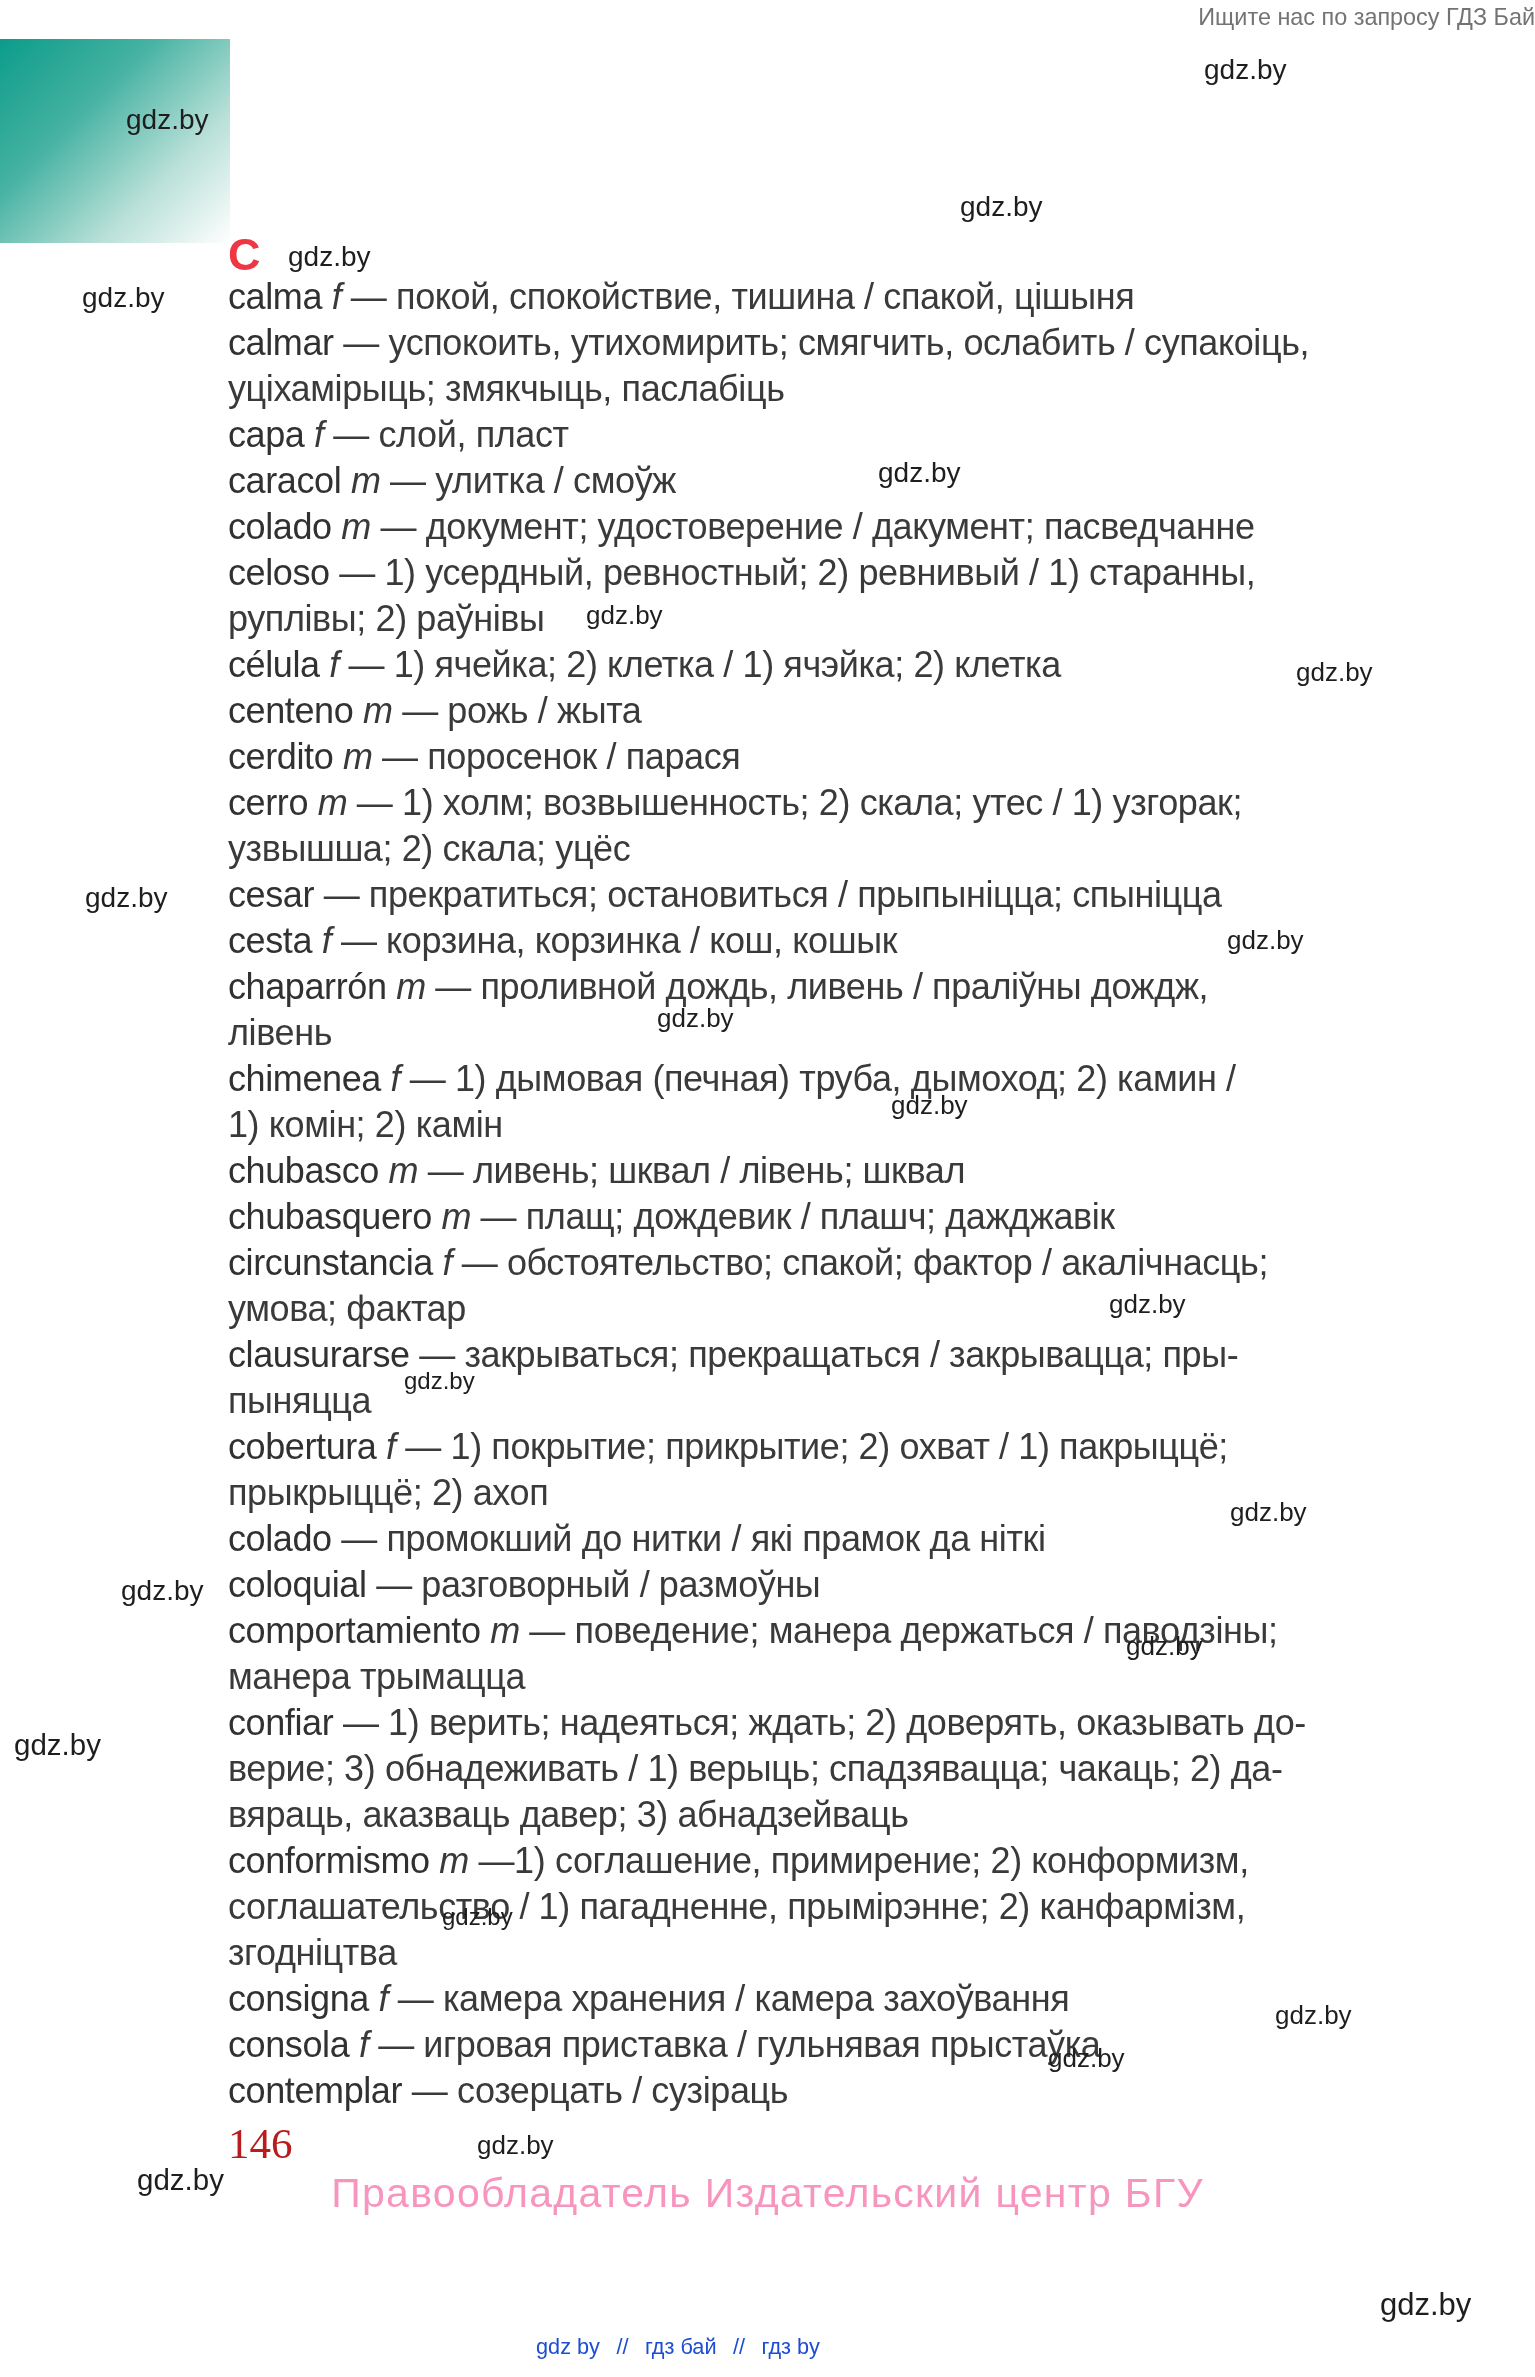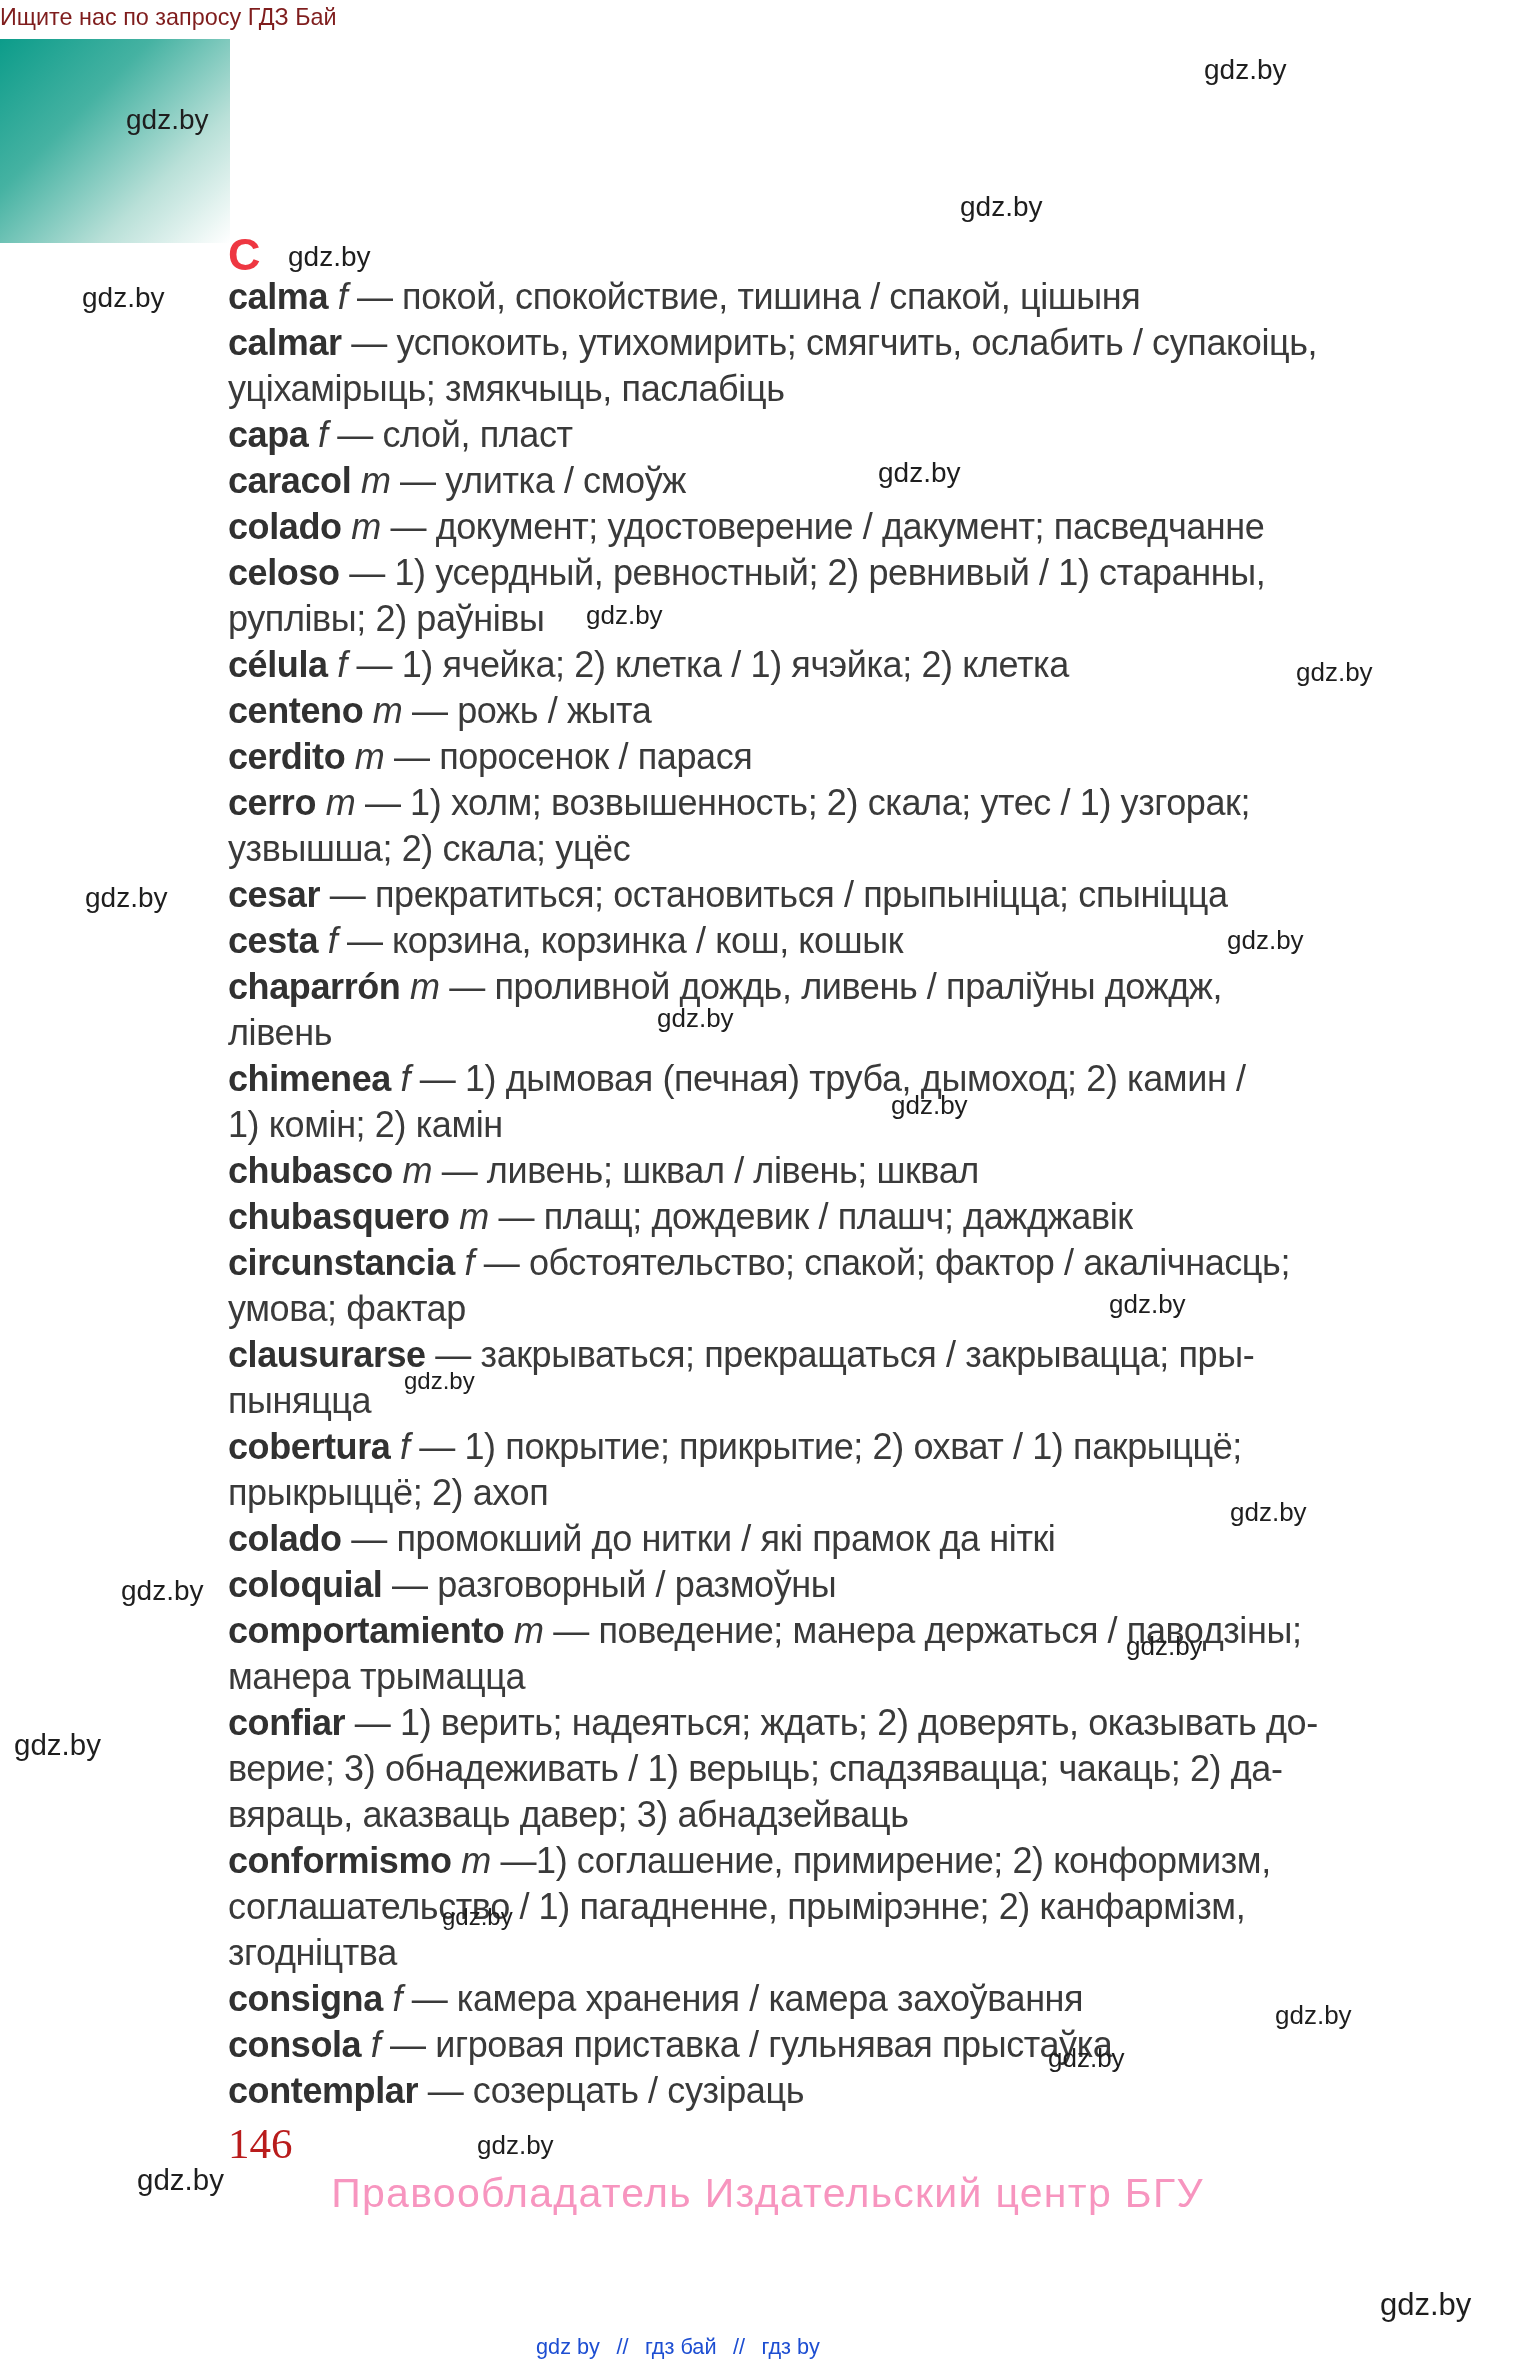--- a/index.html
+++ b/index.html
@@ -1,36 +1,36 @@
 <!DOCTYPE html>
 <html style="font-size:14px"><head>
 <meta charset="utf-8">
 <style>
   html,body{margin:0;padding:0;}
   body{
     width:1535px;height:2377px;position:relative;background:#ffffff;
     font-family:"Liberation Sans",sans-serif;overflow:hidden;
   }
   .promo{
-    position:absolute;top:3.5px;left:0;width:1535px;text-align:left;
-    font-size:23.4px;color:#7f1d1d;
+    position:absolute;top:3.5px;left:0;width:1535px;text-align:right;
+    font-size:23.4px;color:#737373;
   }
   .tile{
     position:absolute;left:0;top:39px;width:230px;height:204px;
     background:linear-gradient(135deg,#0c9c8a 0%,#45b2a2 35%,#b9e0d8 70%,#ffffff 100%);
   }
   .letter{
     position:absolute;left:228px;top:229px;font-size:45px;font-weight:bold;color:#ee3742;
   }
   .dict{
     position:absolute;left:228px;top:274px;width:1152px;
     font-size:36px;color:#3a3a3a;letter-spacing:-0.4px;
   }
   .dict .line{height:46px;line-height:46px;white-space:nowrap;}
-  .dict strong{font-weight:bold;color:#313131;text-align:center;}
+  .dict strong{font-weight:normal;color:#313131;text-align:center;}
   .dict em{font-style:italic;}
   .mark{position:absolute;color:#1e1e1e;white-space:nowrap;}
   .pagenum{
     position:absolute;left:228px;top:2119px;
     font-family:"Liberation Serif",serif;font-size:43px;color:#b91c1c;
   }
   .copyright{
     position:absolute;top:2170px;left:0;width:1535px;text-align:center;
     font-size:41px;letter-spacing:1.3px;color:#f795bf;
   }

